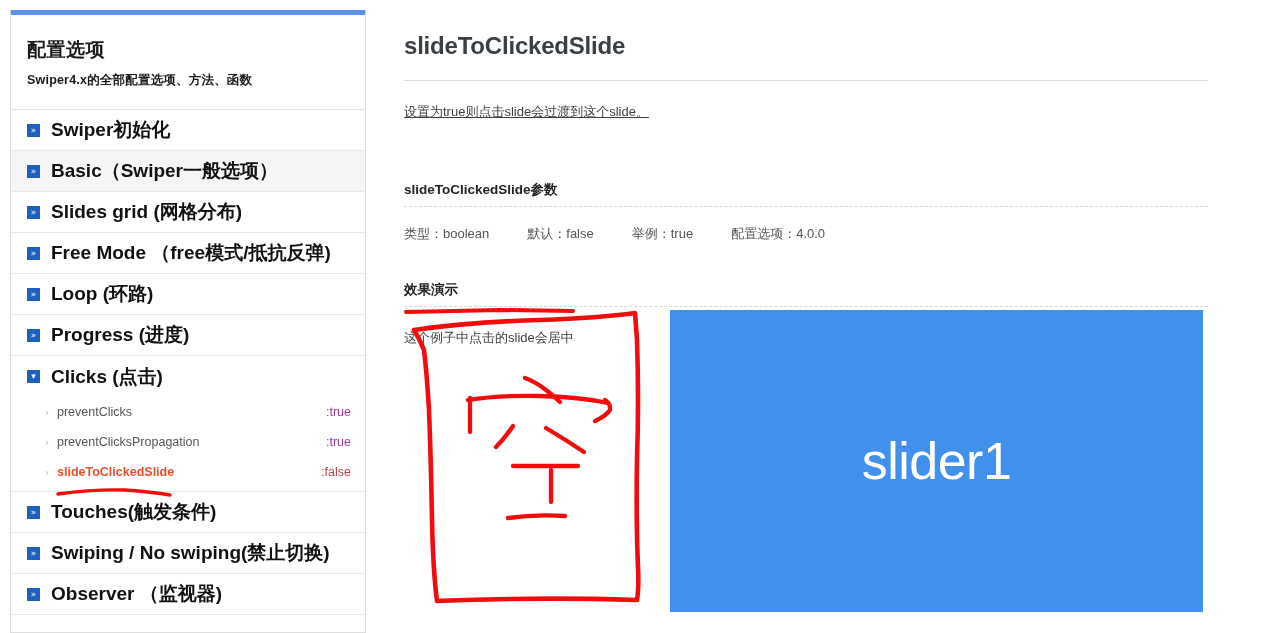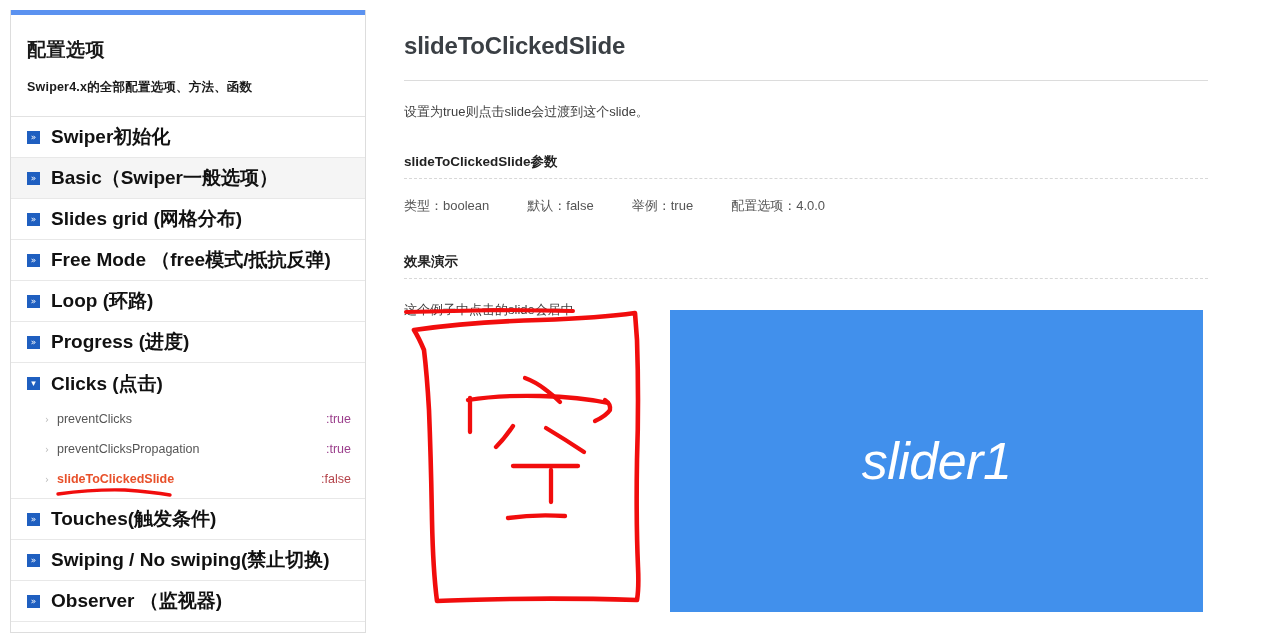--- a/index.html
+++ b/index.html
@@ -50,21 +50,21 @@
   .sidebar-header {
     padding: 22px 16px 20px 16px;
     border-bottom: 1px solid #e2e2e2;
   }
 
   .sidebar-title {
     font-size: 19px;
     font-weight: bold;
     color: #1a1a1a;
     letter-spacing: 0.5px;
-    margin-bottom: 16px;
+    margin-bottom: 9px;
   }
 
   .sidebar-subtitle {
     font-size: 12.5px;
     font-weight: bold;
     color: #1a1a1a;
     letter-spacing: 0.2px;
   }
 
   .nav-list { list-style: none; }
@@ -163,21 +163,22 @@
 
   .hr-solid {
     border: none;
     border-top: 1px solid #dcdcdc;
     margin: 0 0 22px 0;
   }
 
   .doc-desc {
     font-size: 13px;
     color: #3f3f3f;
-    margin-bottom: 32px;
+    margin-bottom: 60px;
+    text-decoration: underline;
   }
 
   .section-head {
     font-size: 13.5px;
     font-weight: bold;
     color: #222;
     margin-bottom: 7px;
   }
 
   .hr-dashed {
@@ -221,21 +222,20 @@
   }
   .slide {
     flex: 1;
     display: flex;
     align-items: center;
     justify-content: center;
     color: #ffffff;
     font-size: 52px;
     font-family: "Liberation Sans", sans-serif;
     letter-spacing: -0.5px;
-    font-style: italic;
   }
 
   
   .annotation {
     position: absolute;
     left: 0; top: 0;
     width: 1268px; height: 633px;
     pointer-events: none;
   }
 </style>

